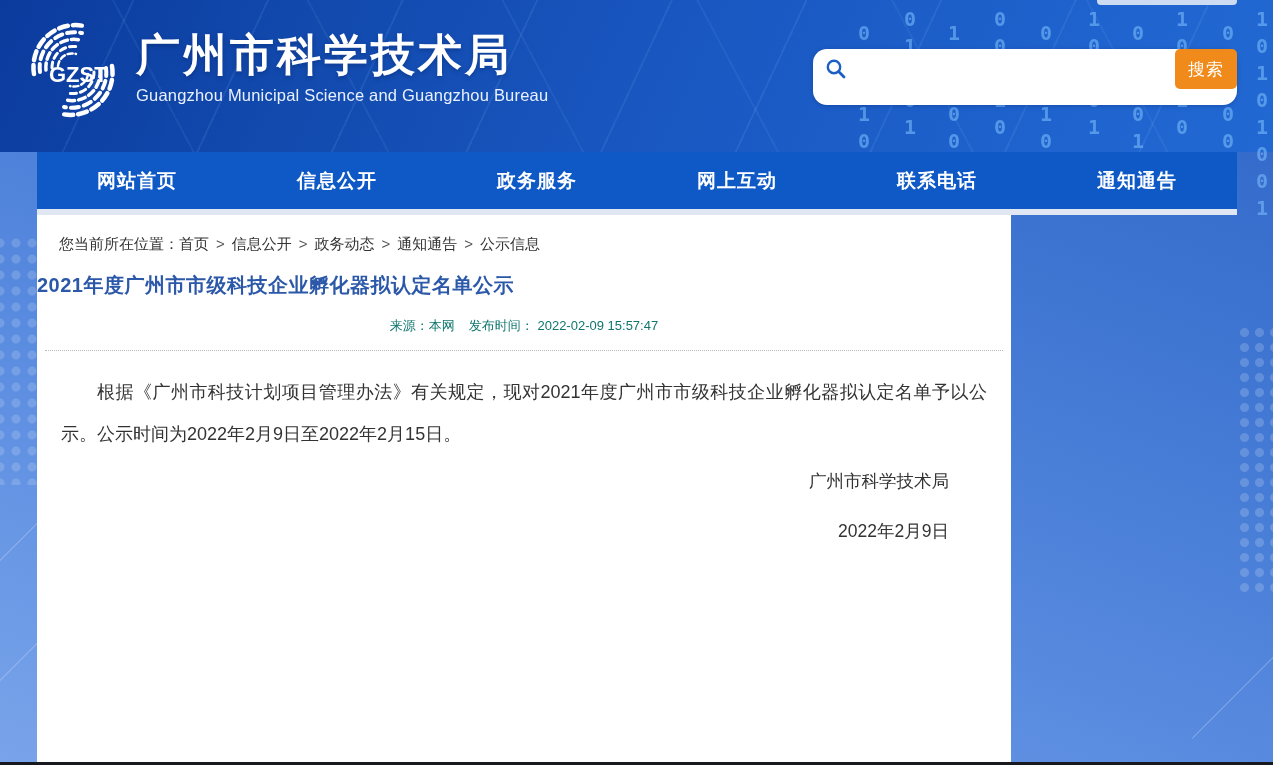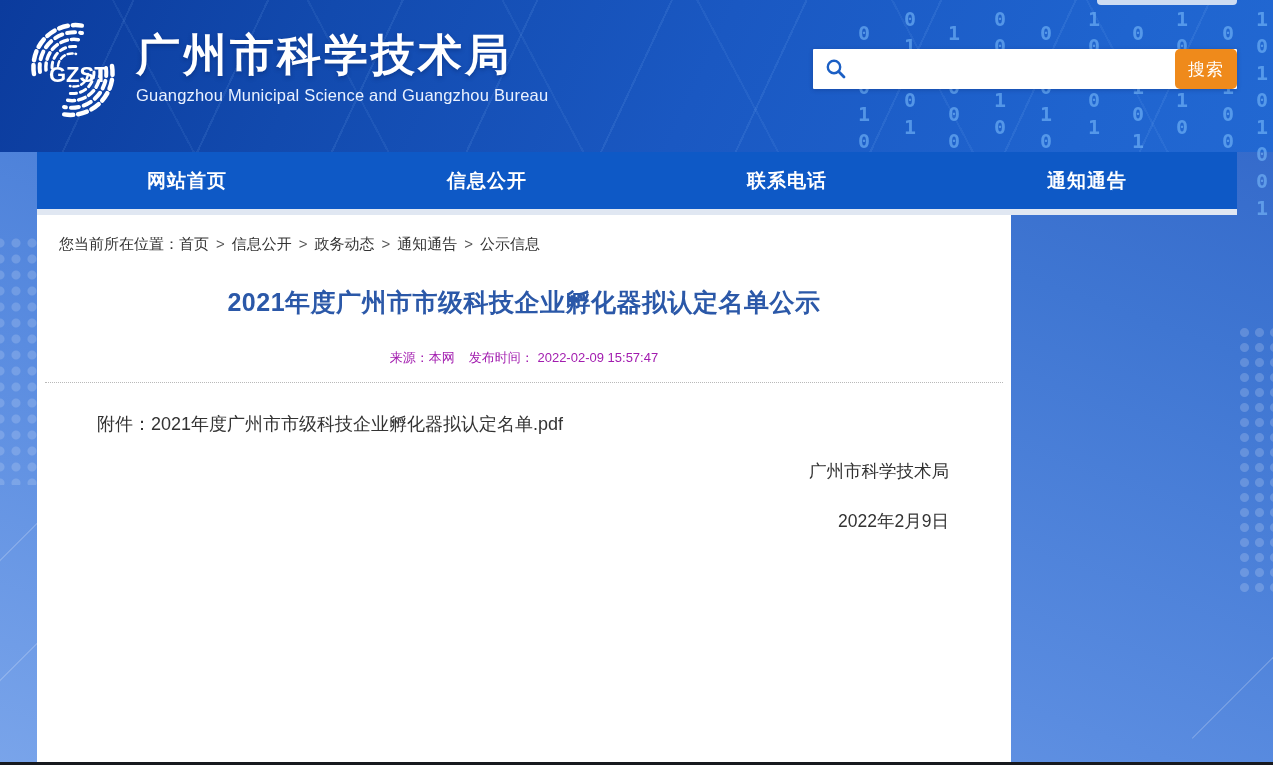--- a/index.html
+++ b/index.html
@@ -34,22 +34,22 @@
   }
   .header-content{position:absolute;inset:0;z-index:5;}
   .logo{position:absolute;left:22px;top:10px;width:102px;height:122px;cursor:pointer;}
   .brand{position:absolute;left:136px;top:28px;color:#fff;}
   .site-title{
     font-size:44px;font-weight:bold;letter-spacing:3px;line-height:54px;
     text-shadow:0 2px 4px rgba(0,25,80,.35);
   }
   .site-subtitle{font-size:16.5px;color:#e9f1ff;margin-top:4px;letter-spacing:.2px;}
   .search-box{
-    position:absolute;left:813px;top:49px;width:424px;height:40px;
-    background:#fff;border-radius:1px;display:flex;align-items:center;
+    position:absolute;left:813px;top:49px;width:424px;height:56px;
+    background:#fff;border-radius:14px;display:flex;align-items:center;
     box-shadow:0 1px 4px rgba(0,20,70,.25);
   }
   .search-icon{position:absolute;left:12px;top:9px;width:22px;height:22px;}
   .search-input{
     flex:1;height:100%;border:none;outline:none;background:transparent;
     font-size:16px;padding:0 70px 0 42px;color:#333;border-radius:5px;
     font-family:"Liberation Sans","DejaVu Sans",sans-serif;
   }
   .search-btn{
     position:absolute;right:0;top:0;width:62px;height:40px;border:none;cursor:pointer;
@@ -68,24 +68,24 @@
   .nav-under{position:absolute;left:37px;top:209px;width:1200px;height:6px;background:#e0e7f2;z-index:3;}
   
   .content{
     position:absolute;left:37px;top:215px;width:974px;height:547px;
     background:#fff;z-index:3;
   }
   .breadcrumb{padding:20px 0 0 22px;font-size:15px;color:#333;}
   .breadcrumb a{color:#333;text-decoration:none;cursor:pointer;}
   .crumb-sep{margin:0 7px;color:#555;}
   .article-title{
-    margin-top:32px;text-align:center;
-    font-size:25px;font-weight:bold;color:#2b58a8;letter-spacing:.5px;
-  }
-  .article-meta{text-align:center;margin-top:30px;font-size:13px;color:#a21caf;}
+    margin-top:18px;text-align:left;
+    font-size:20px;font-weight:bold;color:#2b58a8;letter-spacing:.5px;
+  }
+  .article-meta{text-align:center;margin-top:18px;font-size:13px;color:#0f766e;}
   .article-meta .m-gap{display:inline-block;width:14px;}
   .dotted-sep{margin:15px 8px 0;border-top:1px dotted #b9b9b9;height:0;}
   .article-body{margin:20px 24px 0;font-size:18px;color:#333;line-height:42px;text-align:justify;}
   .article-body p{margin:0;text-indent:2em;}
   .attachment{margin:0 24px;font-size:18px;color:#333;line-height:42px;text-indent:2em;cursor:pointer;}
   .sig{ text-align:right;padding-right:62px;font-size:17.5px;color:#333;line-height:20px;}
   .sig-name{margin-top:16px;}
   .sig-date{margin-top:30px;}
   
   .dots-left{
@@ -203,20 +203,22 @@
         <line x1="13.6" y1="13.6" x2="19" y2="19" stroke="#1b5fc4" stroke-width="2.8" stroke-linecap="round"></line>
       </svg>
       <input class="search-input" type="text" placeholder="" style="">
       <button class="search-btn">搜索</button>
     </div>
   </div>
 
   <div class="nav">
     <div class="nav-item">网站首页</div>
     <div class="nav-item">信息公开</div>
+    <div class="nav-item">政务服务</div>
+    <div class="nav-item">网上互动</div>
     <div class="nav-item">联系电话</div>
     <div class="nav-item">通知通告</div>
   </div>
   <div class="nav-under"></div>
 
   <div class="content">
 
     <div class="breadcrumb">
       <span>您当前所在位置：</span><a>首页</a><span class="crumb-sep">&gt;</span><a>信息公开</a><span class="crumb-sep">&gt;</span><a>政务动态</a><span class="crumb-sep">&gt;</span><a>通知通告</a><span class="crumb-sep">&gt;</span><a>公示信息</a>
     </div>
@@ -224,22 +226,22 @@
     <div class="article-title">2021年度广州市市级科技企业孵化器拟认定名单公示</div>
 
     <div class="article-meta">
       <span>来源：</span><span>本网</span><span class="m-gap"></span><span>发布时间：</span>
       <span>2022-02-09 15:57:47</span>
     </div>
 
     <div class="dotted-sep"></div>
 
     <div class="article-body">
-    </div>
-
-    <p class="attachment">附件：2021年度广州市市级科技企业孵化器拟认定名单.pdf</p>
+      <p>根据《广州市科技计划项目管理办法》有关规定，现对2021年度广州市市级科技企业孵化器拟认定名单予以公示。公示时间为2022年2月9日至2022年2月15日。</p>
+    </div>
+
 
     <div class="sig sig-name">广州市科学技术局</div>
     <div class="sig sig-date">2022年2月9日</div>
   </div>
 
   <div class="bottom-strip"></div>
 </div>
 
 </body></html>

